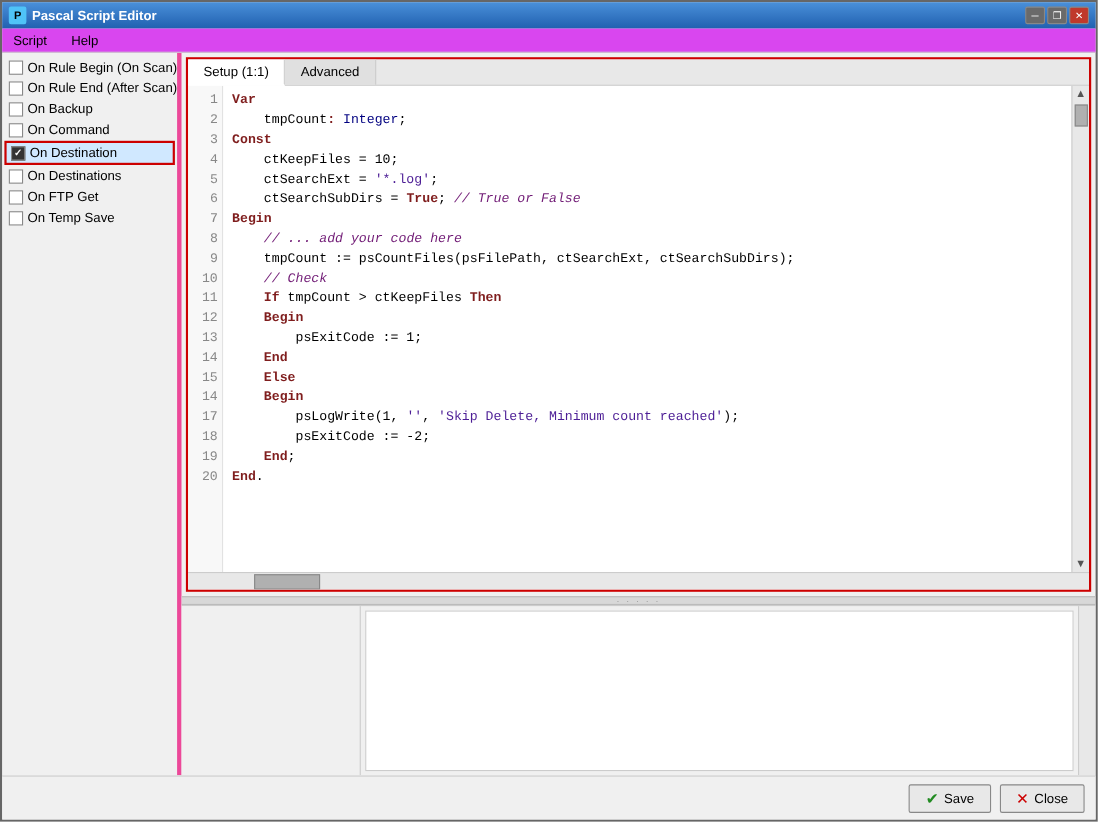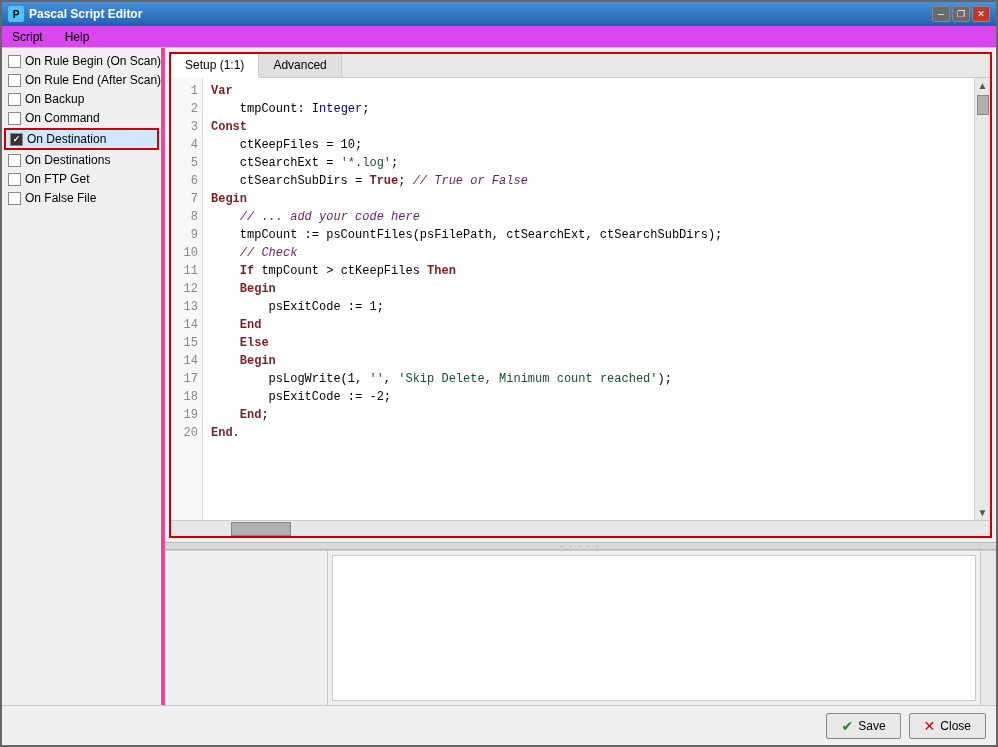--- a/index.html
+++ b/index.html
@@ -178,21 +178,21 @@
       flex: 1;
       padding: 4px 8px;
       font-family: 'Courier New', monospace;
       font-size: 12px;
       line-height: 18px;
       overflow: auto;
       background: white;
       white-space: pre;
     }
     .kw { color: #7f1d1d; font-weight: bold; }
-    .str { color: #14532d; }
+    .str { color: #4c1d95; }
     .comment { color: #701a75; font-style: italic; }
     .type { color: #000080; }
 
     .lower-panel {
       height: 155px;
       background: #f0f0f0;
       border-top: 1px solid #ccc;
       display: flex;
       flex-direction: column;
     }
@@ -354,21 +354,21 @@
       <div class="sidebar-item">
         <div class="checkbox"></div>
         <span>On Destinations</span>
       </div>
       <div class="sidebar-item">
         <div class="checkbox"></div>
         <span>On FTP Get</span>
       </div>
       <div class="sidebar-item">
         <div class="checkbox"></div>
-        <span>On False File</span>
+        <span>On Temp Save</span>
       </div>
     </div>
 
     <div class="right-panel">
 
       <div class="editor-area">
 
         <div class="tabs">
           <div class="tab active">Setup (1:1)</div>
           <div class="tab">Advanced</div>

